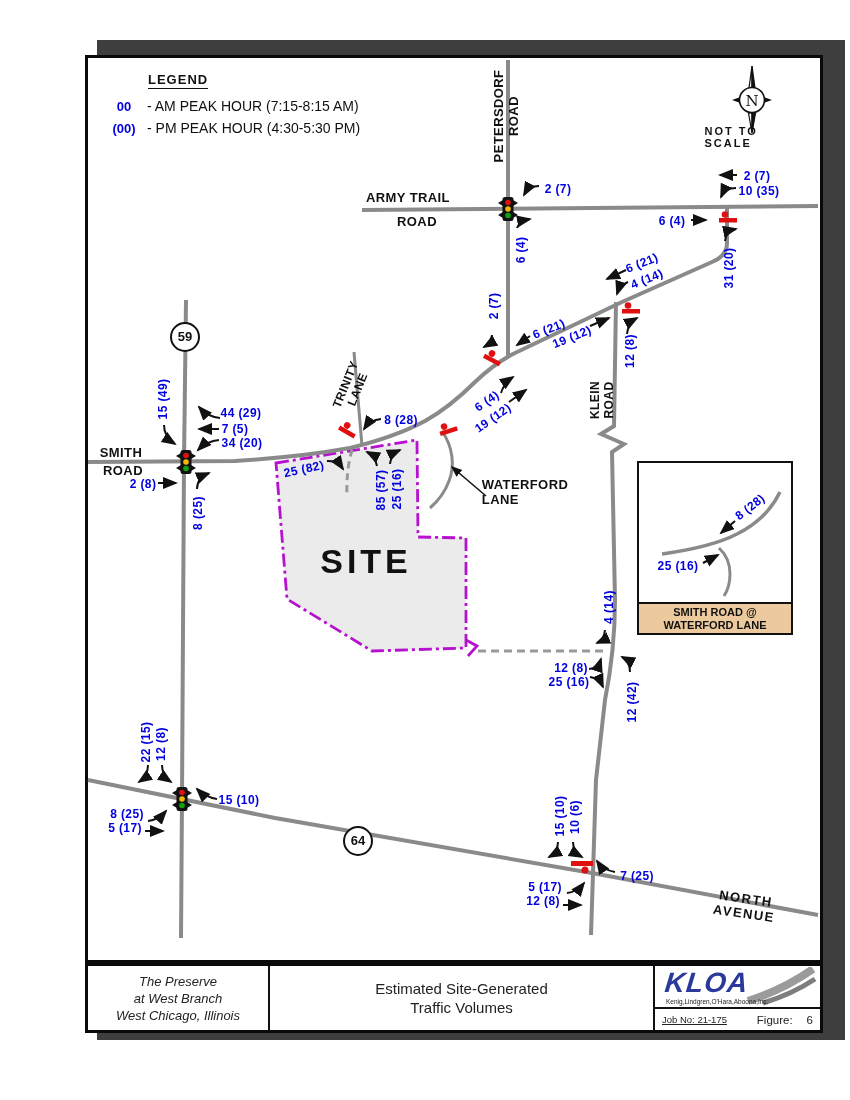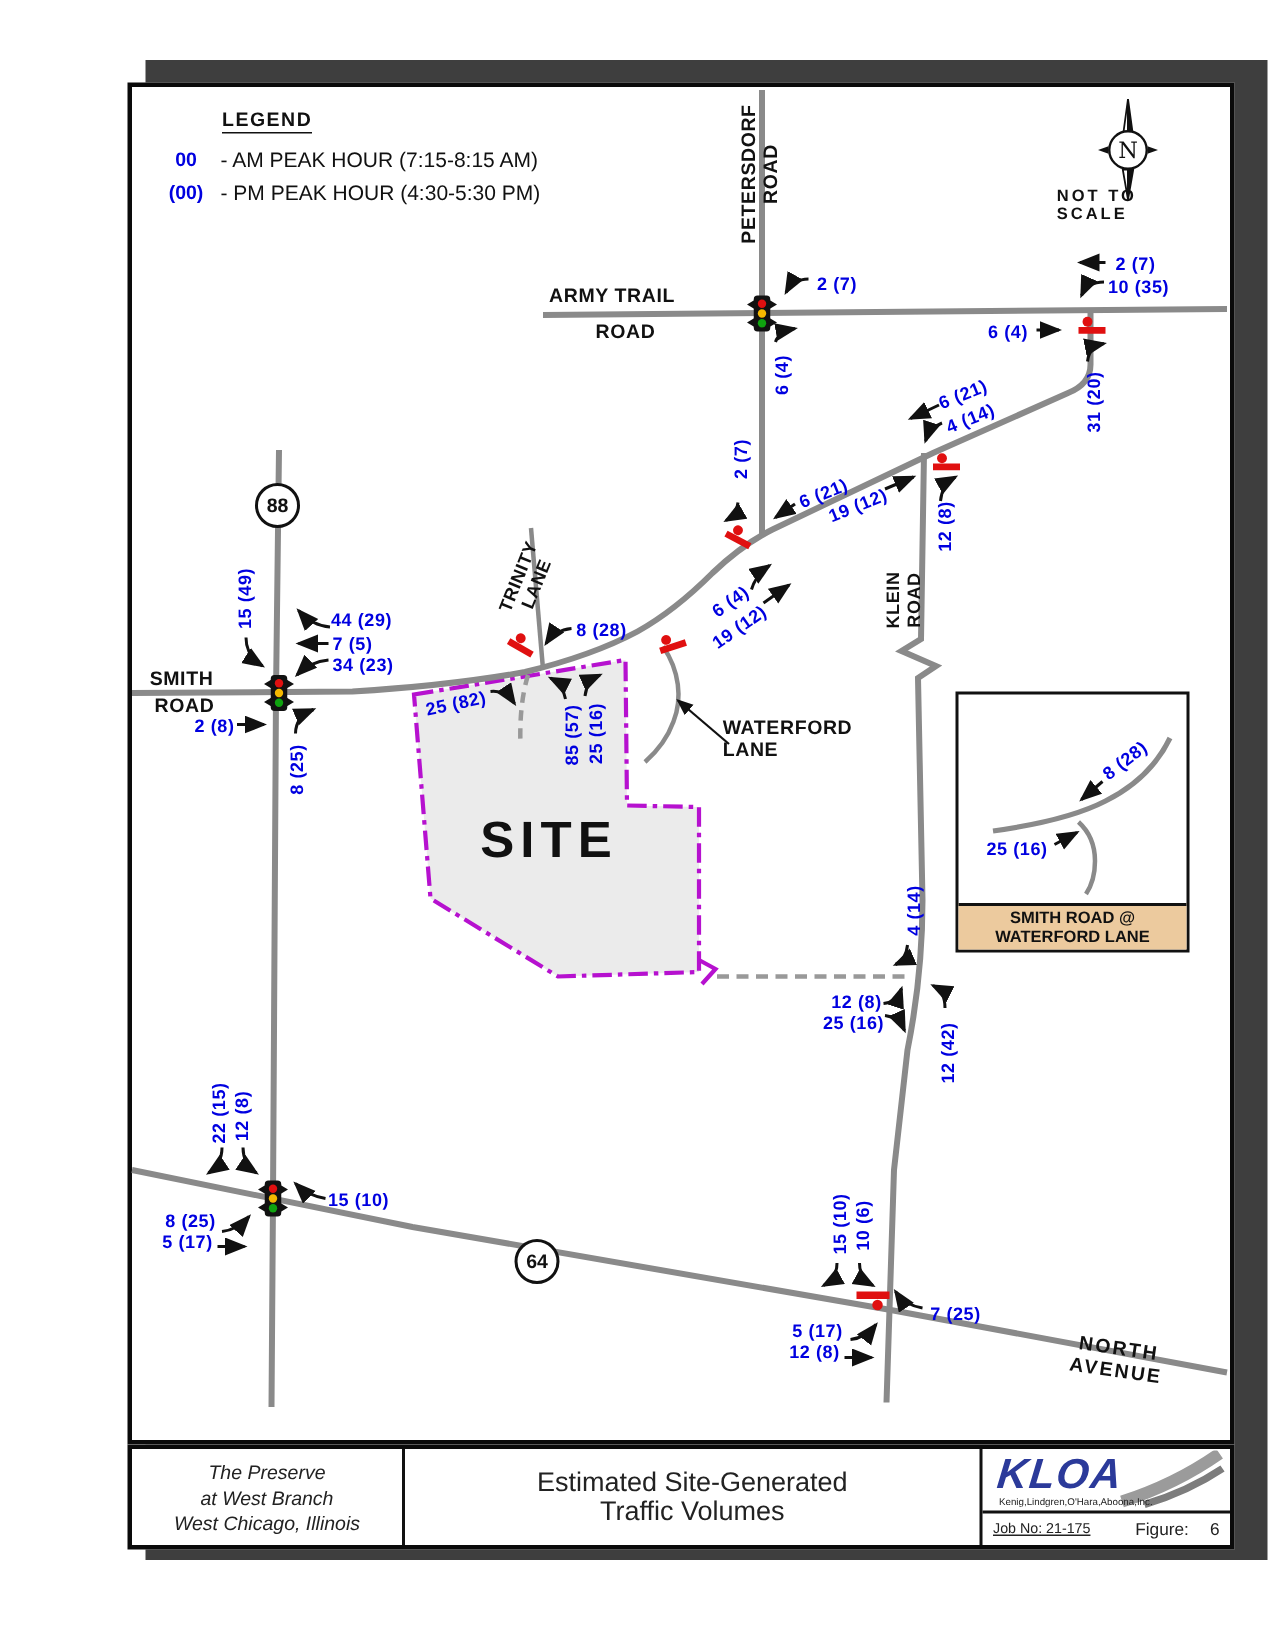--- a/index.html
+++ b/index.html
@@ -34,21 +34,21 @@
   
   .inset{position:absolute;z-index:4;left:637px;top:461px;width:152px;height:170px;
          background:#fff;border:2.5px solid #111;}
   .inset-caption{position:absolute;left:0;right:0;bottom:0;height:27px;background:#ecca9e;
                  border-top:2.5px solid #111;color:#111;font-weight:bold;font-size:11px;
                  line-height:13px;text-align:center;padding-top:2px;}
   
   .tb-cell{height:100%;display:flex;flex-direction:column;justify-content:center;
            align-items:center;color:#222;}
   .tb-project{width:180px;border-right:2px solid #111;font-size:13px;line-height:17px;text-align:center;font-style:italic;}
-  .tb-title{flex:1;border-right:2px solid #111;font-size:18px;line-height:19px;text-align:center;}
+  .tb-title{flex:1;border-right:2px solid #111;font-size:15px;line-height:19px;text-align:center;}
   .tb-right{width:165px;position:relative;display:block;}
   .tb-logo{position:absolute;left:8px;top:1px;height:40px;width:150px;}
   .tb-logo-text{position:absolute;left:2px;top:0px;font-weight:bold;font-style:italic;
                 font-size:28px;color:#2b3a9a;letter-spacing:1px;transform:skewX(-6deg);z-index:2;}
   .tb-logo-sub{position:absolute;left:3px;top:31px;font-size:6.5px;color:#222;z-index:2;white-space:nowrap;}
   .tb-swoosh{position:absolute;left:55px;top:0;z-index:1;}
   .tb-bottom{position:absolute;left:0;right:0;bottom:0;height:21px;border-top:2px solid #111;
              display:flex;justify-content:space-between;align-items:center;padding:0 7px;}
   .tb-job{font-size:9.5px;color:#222;text-decoration:underline;}
   .tb-fig{font-size:11.5px;color:#222;display:flex;gap:14px;}
@@ -217,21 +217,21 @@
     <div>ROAD</div>
   </div>
   <div class="rlab" style="left:525px;top:492px;">
     <div style="text-align:left;">WATERFORD</div>
     <div style="text-align:left;">LANE</div>
   </div>
   <div class="rlab" style="left:745px;top:906px;--r:8deg;letter-spacing:1.5px;">
     <div>NORTH</div>
     <div>AVENUE</div>
   </div>
-  <div class="shield" style="left:185px;top:337px;">88</div>
+  <div class="shield" style="left:185px;top:337px;">59</div>
   <div class="shield" style="left:358px;top:841px;">64</div>
   <div class="site-label" style="left:366px;top:561px;">SITE</div>
 
   <div class="vol" style="left:558px;top:189px;">2 (7)</div>
   <div class="vol" style="left:521px;top:250px;--r:-90deg;">6 (4)</div>
   <div class="vol" style="left:757px;top:176px;">2 (7)</div>
   <div class="vol" style="left:759px;top:191px;">10 (35)</div>
   <div class="vol" style="left:672px;top:221px;">6 (4)</div>
   <div class="vol" style="left:729px;top:268px;--r:-90deg;">31 (20)</div>
   <div class="vol" style="left:642px;top:263px;--r:-22deg;">6 (21)</div>
@@ -242,21 +242,21 @@
   <div class="vol" style="left:494px;top:306px;--r:-90deg;">2 (7)</div>
   <div class="vol" style="left:487px;top:401px;--r:-35deg;">6 (4)</div>
   <div class="vol" style="left:493px;top:418px;--r:-35deg;">19 (12)</div>
   <div class="vol" style="left:401px;top:420px;">8 (28)</div>
   <div class="vol" style="left:304px;top:469px;--r:-12deg;">25 (82)</div>
   <div class="vol" style="left:381px;top:490px;--r:-90deg;">85 (57)</div>
   <div class="vol" style="left:397px;top:489px;--r:-90deg;">25 (16)</div>
   <div class="vol" style="left:163px;top:399px;--r:-90deg;">15 (49)</div>
   <div class="vol" style="left:241px;top:413px;">44 (29)</div>
   <div class="vol" style="left:235px;top:429px;">7 (5)</div>
-  <div class="vol" style="left:242px;top:443px;">34 (23)</div>
+  <div class="vol" style="left:242px;top:443px;">34 (20)</div>
   <div class="vol" style="left:143px;top:484px;">2 (8)</div>
   <div class="vol" style="left:198px;top:513px;--r:-90deg;">8 (25)</div>
   <div class="vol" style="left:609px;top:607px;--r:-90deg;">4 (14)</div>
   <div class="vol" style="left:571px;top:668px;">12 (8)</div>
   <div class="vol" style="left:569px;top:682px;">25 (16)</div>
   <div class="vol" style="left:632px;top:702px;--r:-90deg;">12 (42)</div>
   <div class="vol" style="left:146px;top:742px;--r:-90deg;">22 (15)</div>
   <div class="vol" style="left:161px;top:744px;--r:-90deg;">12 (8)</div>
   <div class="vol" style="left:239px;top:800px;">15 (10)</div>
   <div class="vol" style="left:127px;top:814px;">8 (25)</div>

